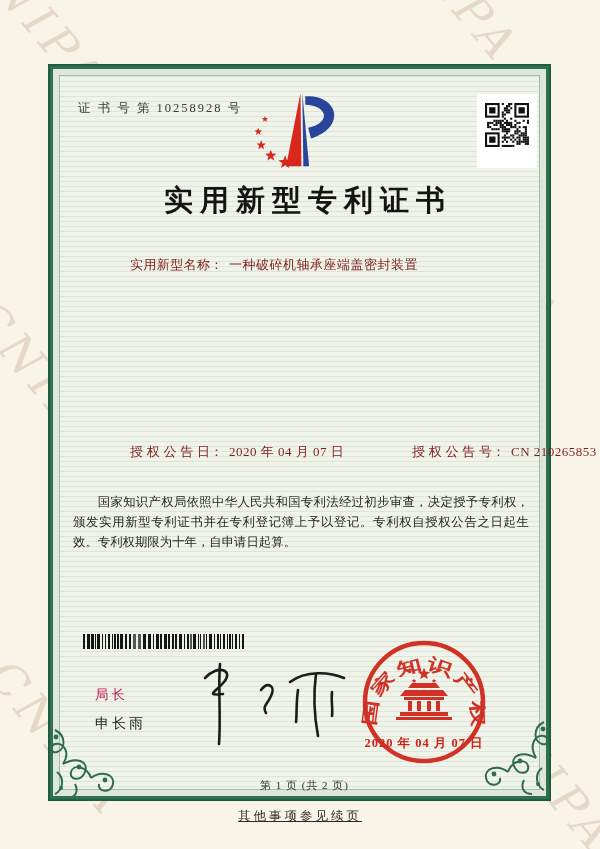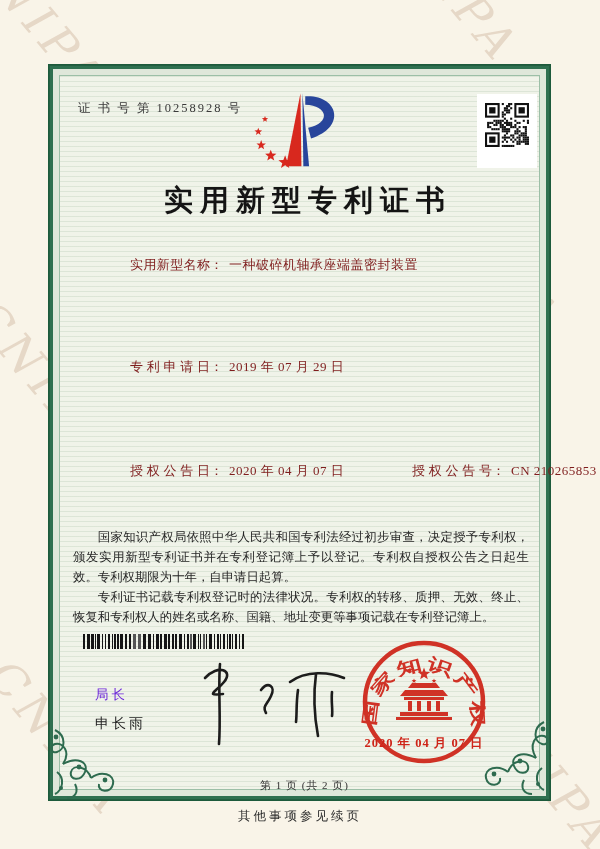--- a/index.html
+++ b/index.html
@@ -60,52 +60,52 @@
   }
 
   .frow{position:absolute;left:37px;width:448px;font-size:13px;color:#7f1d1d;z-index:3;white-space:nowrap;margin-left:45px;}
   .flabel{
     display:inline-block;width:80px;vertical-align:bottom;
     text-align:justify;text-align-last:justify;-moz-text-align-last:justify;
   }
   .fcolon{display:inline-block;}
   .fvalue{margin-left:6px;letter-spacing:0.5px;}
   .r0{top:192px}.r1{top:226px}.r2{top:260px}.r3{top:294px}
-  .r4{top:328px}.r5{top:362px}.r6{top:398px}
+  .r4{top:328px}.r5{top:362px}.r6{top:379px}
   .pair2{position:absolute;left:282px;top:0;white-space:nowrap;}
 
   .paras{
     position:absolute;left:25px;top:428px;width:456px;z-index:3;
-    font-size:12.4px;line-height:1.62;color:#262626;text-align:justify;margin-top:35px;
+    font-size:12.4px;line-height:1.62;color:#262626;text-align:justify;
   }
   .paras p{margin:0;text-indent:2em;}
 
   .barcode{position:absolute;left:35px;top:570px;z-index:3;}
 
-  .official-title{position:absolute;left:47px;top:622px;font-size:13.5px;letter-spacing:3px;color:#6d28d9;z-index:3;}
+  .official-title{position:absolute;left:47px;top:622px;font-size:13.5px;letter-spacing:3px;color:#be185d;z-index:3;}
   .official-name{position:absolute;left:47px;top:651px;font-size:14px;letter-spacing:3px;color:#222;z-index:3;}
   .signature{position:absolute;left:130px;top:592px;z-index:4;}
 
   .seal{position:absolute;left:312px;top:574px;width:128px;height:128px;z-index:3;opacity:0.93;}
   .seal-date{
     position:absolute;left:292px;top:671px;width:168px;text-align:center;
     font-size:12.5px;color:#ce2418;font-weight:bold;letter-spacing:1px;z-index:4;
   }
 
   .page-no{
     position:absolute;left:0;top:714px;width:100%;text-align:center;
     font-size:11px;color:#333;letter-spacing:1px;z-index:3;padding-left:10px;
   }
   .flourish{position:absolute;z-index:3;}
   .fl-bl{left:1px;bottom:1px;}
   .fl-br{right:1px;bottom:1px;transform:scaleX(-1);}
 
   .continuation{
     position:absolute;left:0;top:808px;width:100%;text-align:center;
-    font-size:12.5px;letter-spacing:3px;color:#2a2a2a;z-index:2;
+    font-size:12.5px;letter-spacing:3px;color:#2a2a2a;z-index:2;text-decoration:underline;
   }
 </style>
 </head>
 <body>
 
 <div class="sheet">
 
   <span class="wm wm1">CNIPA</span>
   <span class="wm wm2">CNIPA</span>
   <span class="wm wm3">CNIPA</span>
@@ -274,33 +274,29 @@
           <rect x="1" y="15" width="5" height="5" fill="#fff"></rect>
           <rect x="2" y="16" width="3" height="3" fill="#111"></rect>
         </svg>
     </div>
 
     <h1 class="title">实用新型专利证书</h1>
 
     <div class="frow r0">
       <span class="flabel">实用新型名称</span><span class="fcolon">：</span><span class="fvalue">一种破碎机轴承座端盖密封装置</span>
     </div>
-    <div class="frow r3">
-      <span class="flabel">专利申请日</span><span class="fcolon">：</span><span class="fvalue">2019 年 07 月 29 日</span>
-    </div>
     <div class="frow r6">
       <span class="flabel">授权公告日</span><span class="fcolon">：</span><span class="fvalue">2020 年 04 月 07 日</span>
       <span class="pair2">
         <span class="flabel">授权公告号</span><span class="fcolon">：</span><span class="fvalue">CN 210265853 U</span>
       </span>
     </div>
 
     <div class="paras">
       <p>国家知识产权局依照中华人民共和国专利法经过初步审查，决定授予专利权，颁发实用新型专利证书并在专利登记簿上予以登记。专利权自授权公告之日起生效。专利权期限为十年，自申请日起算。</p>
-      <p>专利证书记载专利权登记时的法律状况。专利权的转移、质押、无效、终止、恢复和专利权人的姓名或名称、国籍、地址变更等事项记载在专利登记簿上。</p>
     </div>
 
     <svg id="barcode" class="barcode" width="164" height="15">
         <rect x="0" y="0" width="2" height="15" fill="#151515"></rect>
         <rect x="4" y="0" width="3" height="15" fill="#151515"></rect>
         <rect x="8" y="0" width="3" height="15" fill="#151515"></rect>
         <rect x="12" y="0" width="1" height="15" fill="#151515"></rect>
         <rect x="14" y="0" width="3" height="15" fill="#151515"></rect>
         <rect x="19" y="0" width="1" height="15" fill="#151515"></rect>
         <rect x="22" y="0" width="1" height="15" fill="#151515"></rect>

